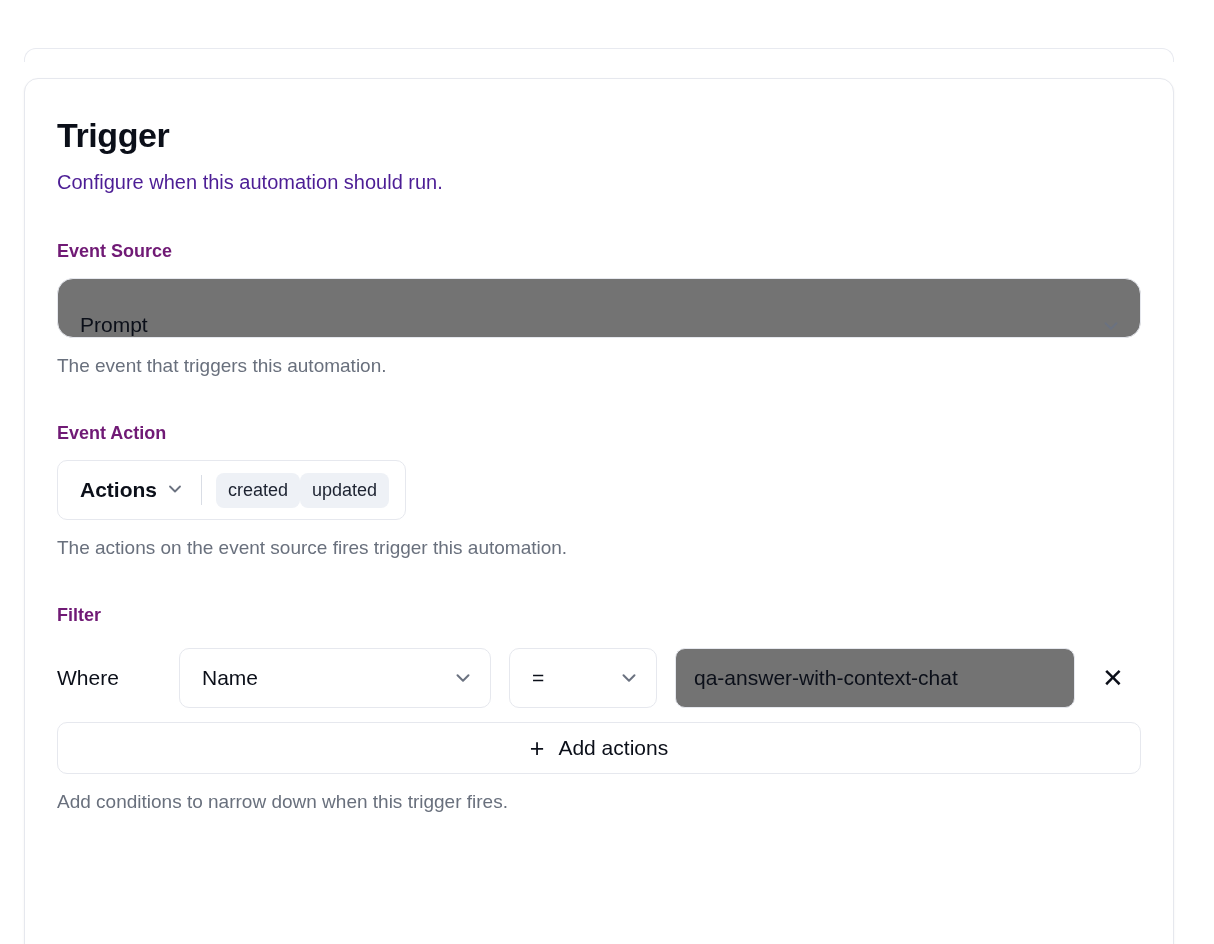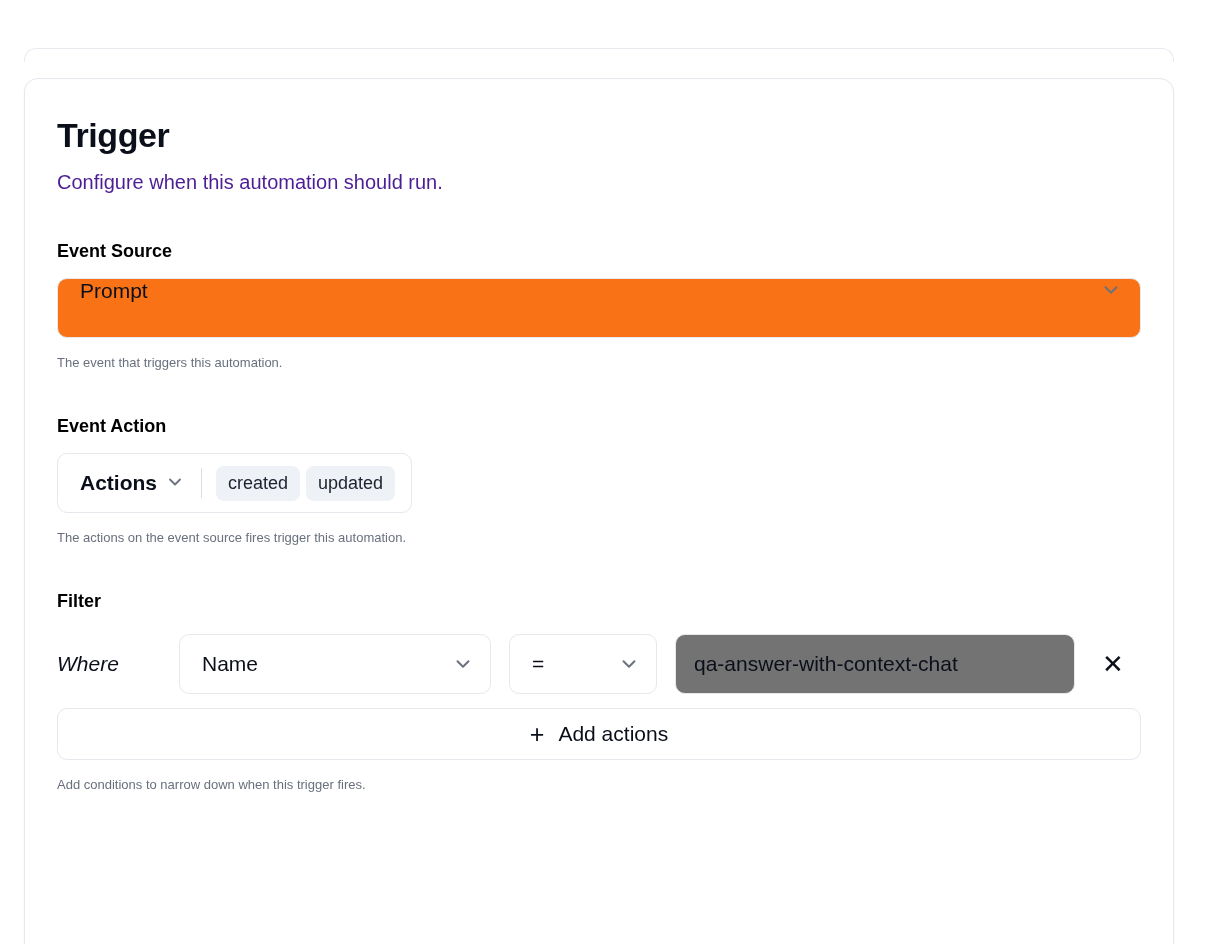--- a/index.html
+++ b/index.html
@@ -60,39 +60,39 @@
   .card-subtitle {
     font-size: 20px;
     color: #4c1d95;
     margin: 14px 0 0 0;
     line-height: 1.3;
   }
 
   .field-label {
     font-size: 18px;
     font-weight: 700;
-    color: #000000;
+    color: #701a75;
     margin: 46px 0 0 0;
   }
 
   .helper {
-    font-size: 13px;
+    font-size: 19px;
     color: #69707d;
     margin: 17px 0 0 0;
   }
 
   
   .select {
     margin-top: 16px;
     height: 60px;
     border: 1px solid #e6e8ee;
-    border-radius: 10px;
-    background: #f97316;
-    display: flex;
-    align-items: flex-start;
+    border-radius: 16px;
+    background: #737373;
+    display: flex;
+    align-items: flex-end;
     justify-content: space-between;
     padding: 0 18px 0 22px;
     cursor: pointer;
   }
   .select-value {
     font-size: 21px;
     color: #0b0f19;
   }
   .chev {
     display: inline-block;
@@ -124,21 +124,21 @@
     font-size: 21px;
     font-weight: 700;
     color: #0b0f19;
   }
   .vdivider {
     width: 1px;
     height: 30px;
     background: #d9dde5;
     flex: none;
   }
-  .badges { display: flex; align-items: flex-end; gap: 6px; }
+  .badges { display: flex; align-items: flex-end; }
   .badge {
     background: #eef1f6;
     color: #1c2230;
     font-size: 18px;
     border-radius: 8px;
     padding: 7px 12px;
     white-space: nowrap;
     cursor: pointer;
   }
 
@@ -147,21 +147,20 @@
     margin-top: 22px;
     display: flex;
     align-items: center;
     gap: 18px;
   }
   .where-label {
     font-size: 21px;
     color: #0b0f19;
     width: 104px;
     flex: none;
-    font-style: italic;
   }
   .ctl {
     height: 60px;
     border: 1px solid #e6e8ee;
     border-radius: 10px;
     background: #ffffff;
     display: flex;
     align-items: center;
     justify-content: space-between;
     padding: 0 16px 0 22px;

